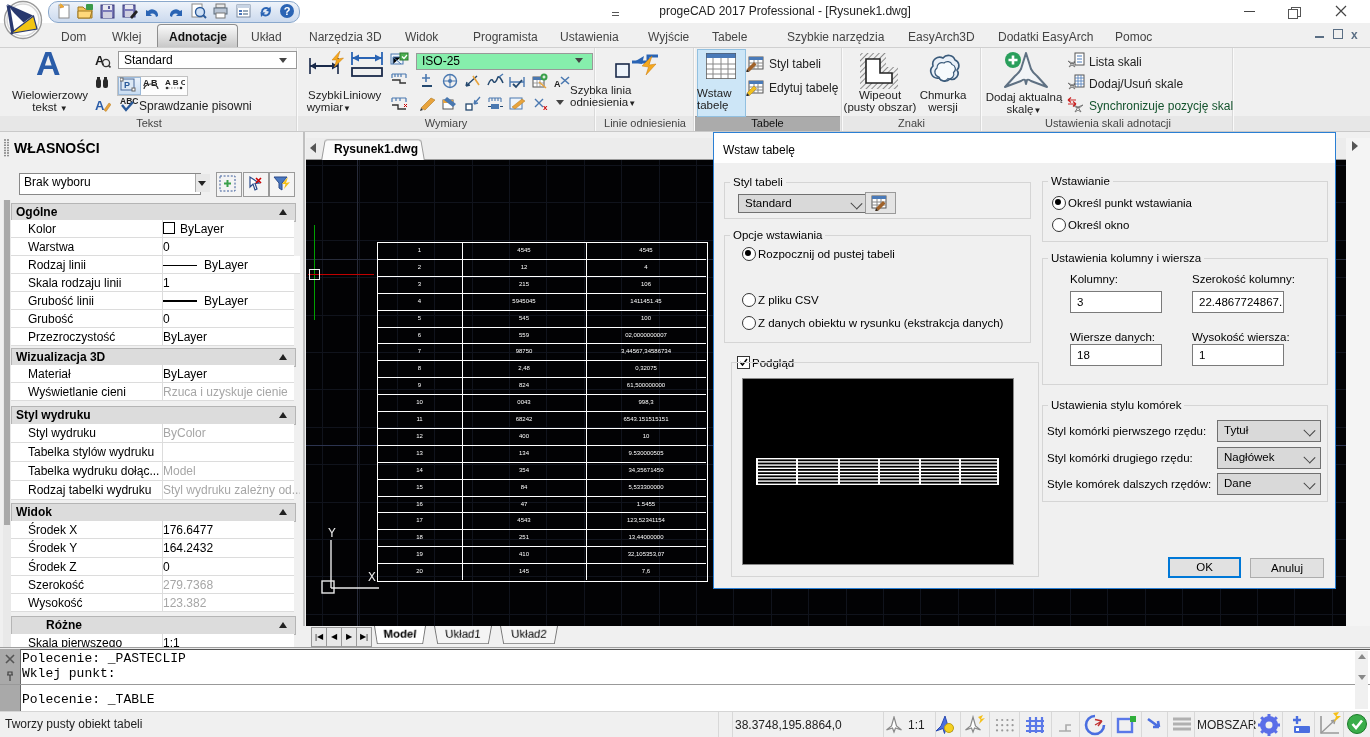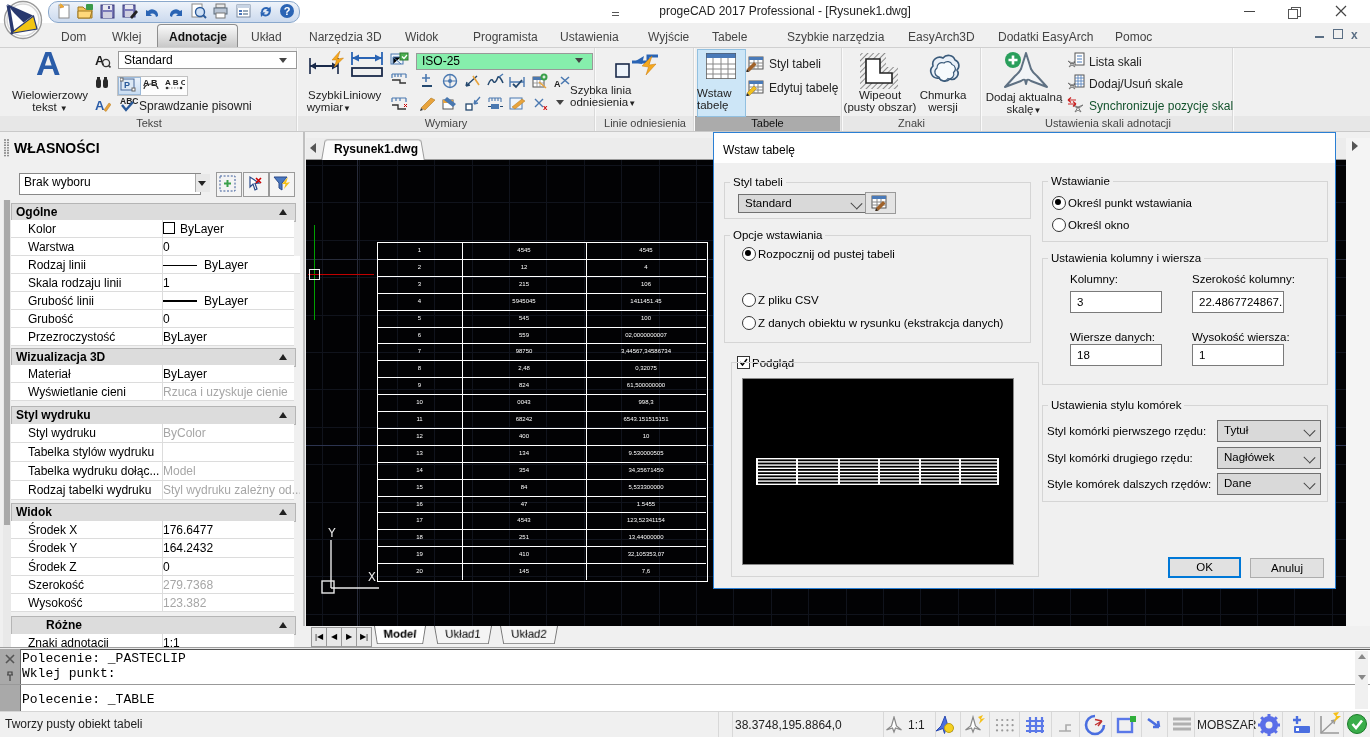--- a/index.html
+++ b/index.html
@@ -410,21 +410,21 @@
         <div class="pval gray">279.7368</div>
       </div>
       <div class="prow" style="top:594px;height:17px;">
         <div style="position:absolute;left:151px;top:0;width:1px;height:18px;background:#dcdcdc;"></div>
         <div class="plabel">Wysokość</div>
         <div class="pval gray">123.382</div>
       </div>
       <div class="phead" style="top:616px;"><span style="margin-left:4px;padding-left:30px;">Różne</span><span style="position:absolute;right:8px;top:5px;width:0;height:0;border-left:4px solid transparent;border-right:4px solid transparent;border-bottom:6px solid #222;"></span></div>
       <div class="prow" style="top:634px;height:15px;">
         <div style="position:absolute;left:151px;top:0;width:1px;height:16px;background:#dcdcdc;"></div>
-        <div class="plabel">Znaki adnotacii</div>
+        <div class="plabel">Skala pierwszego</div>
         <div class="pval">1:1</div>
       </div>
     </div>
 
 <div class="abs" style="left:300px;top:132px;width:1070px;height:518px;background:#f0f0f0;"></div>
 <div class="abs" style="left:303px;top:132px;width:2px;height:518px;background:#c0c0c0;"></div>
 
 <div class="abs" style="left:306px;top:138px;width:1040px;height:21px;background:#ececec;border-bottom:1px solid #9a9a9a;"></div>
 <div class="abs" style="left:323px;top:139px;width:98px;height:20px;background:#fbfbfb;border:1px solid #9a9a9a;border-bottom:none;border-radius:3px 3px 0 0;transform:perspective(10px) rotateX(2deg);"></div>
 <div class="abs" style="left:334px;top:142px;font-size:12px;font-weight:bold;">Rysunek1.dwg</div>

